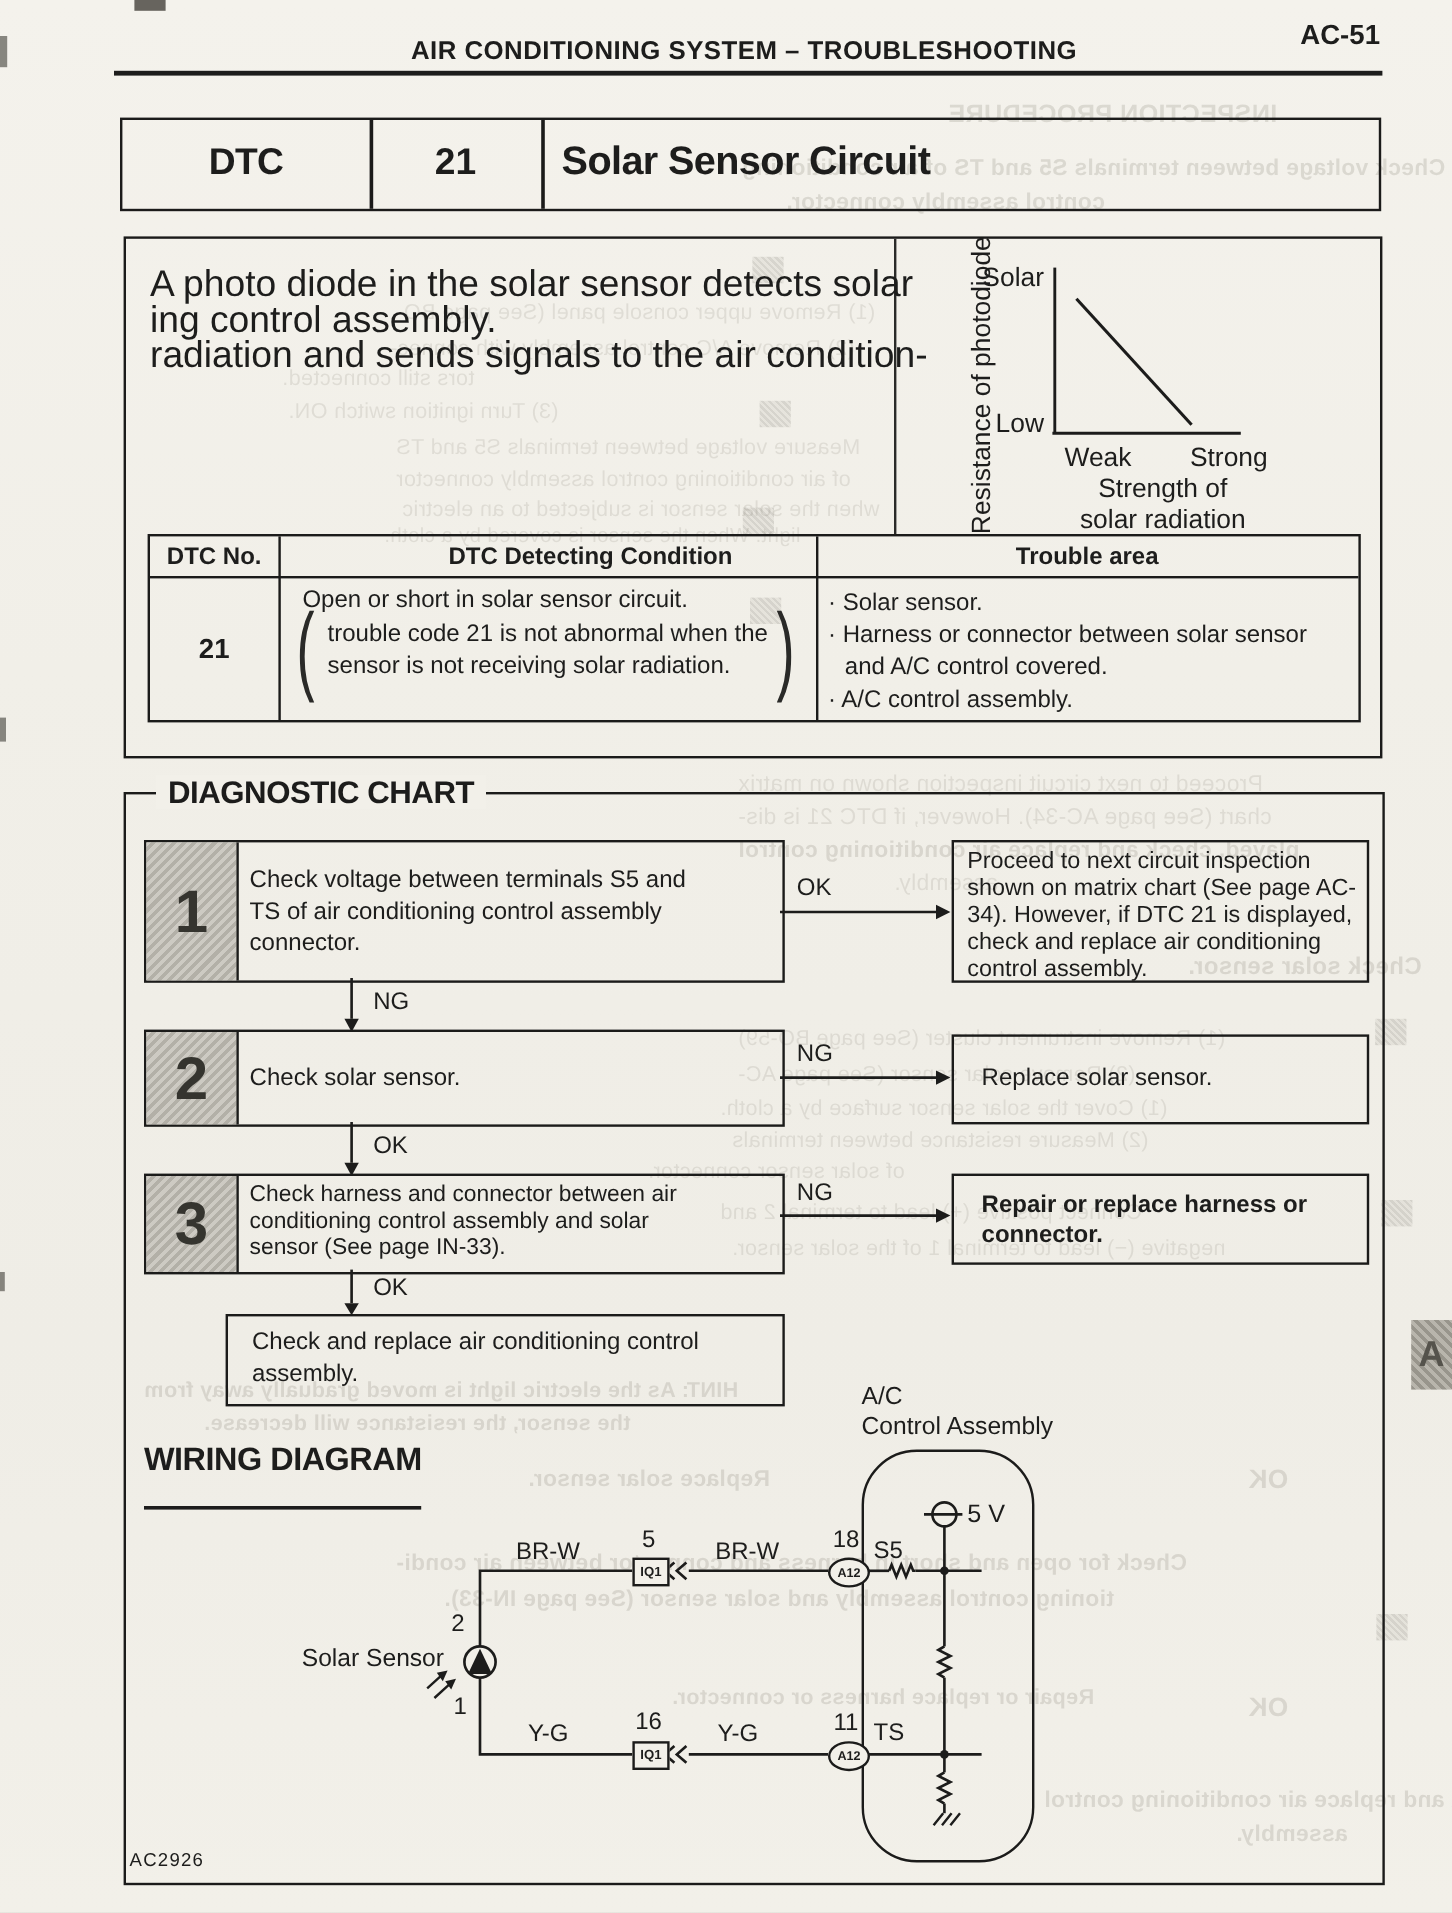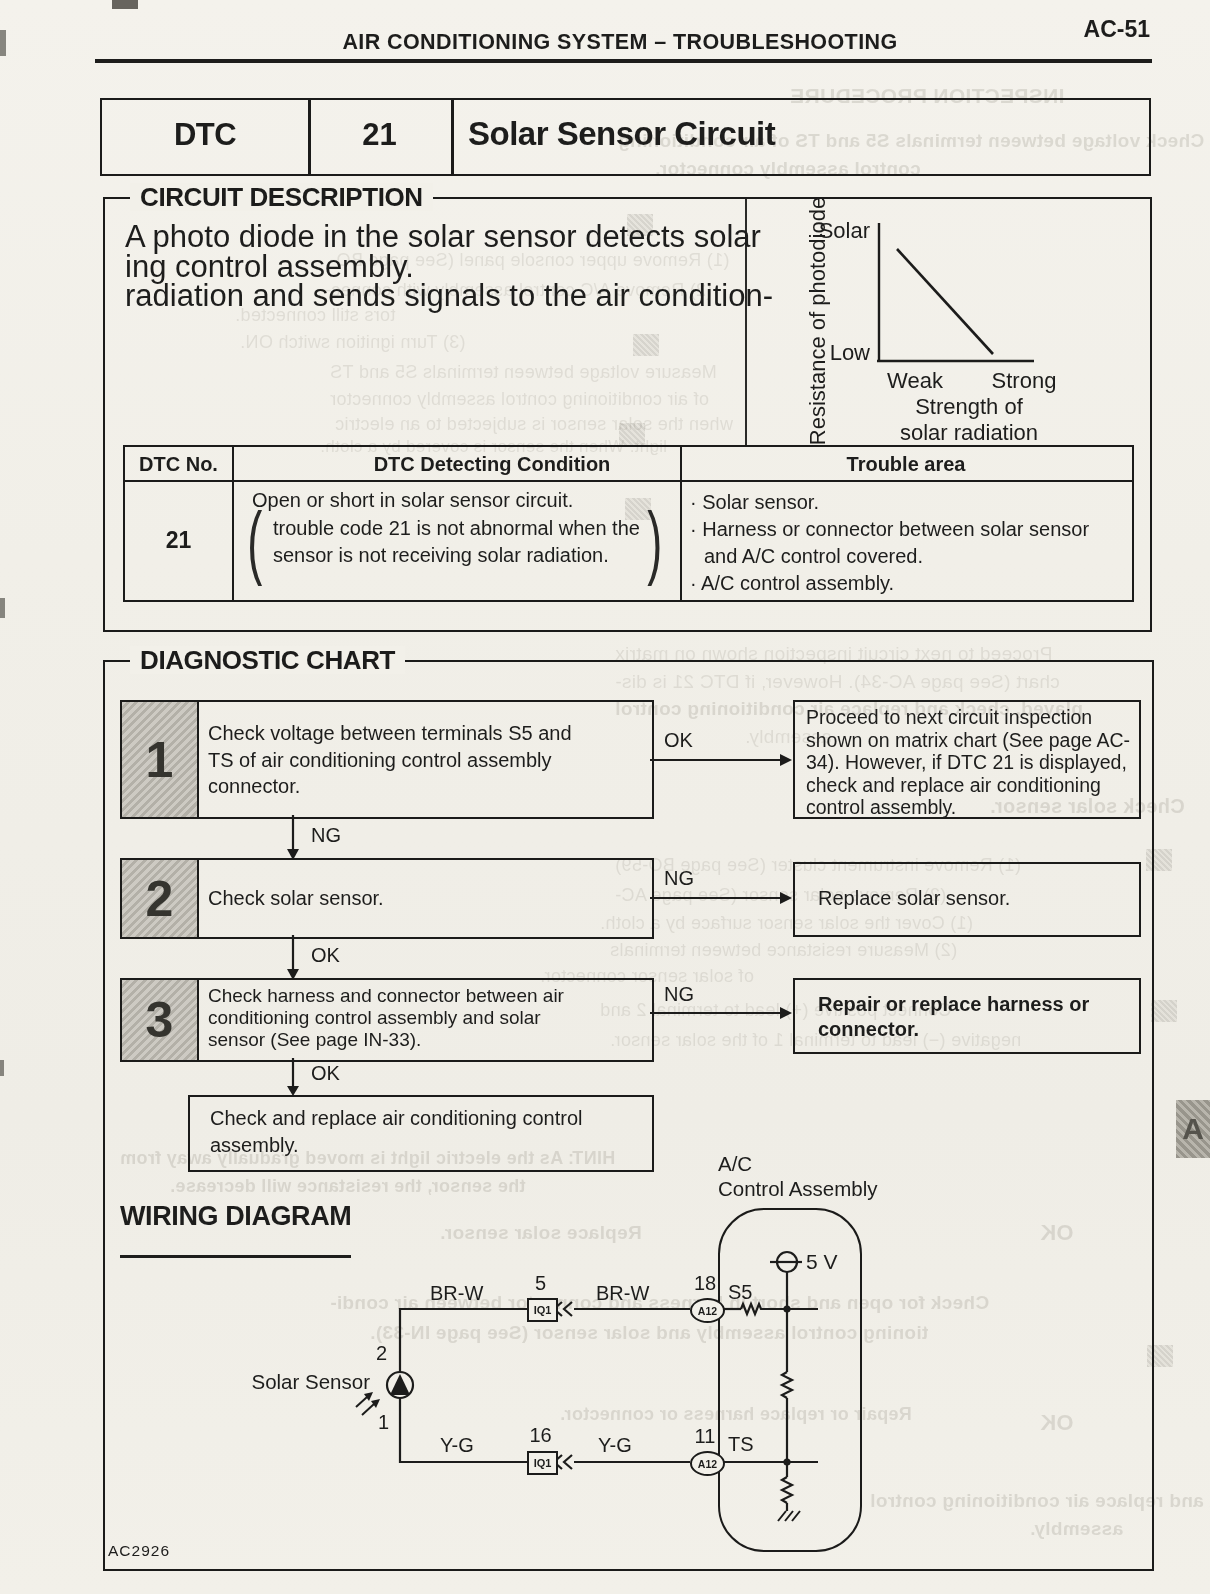--- a/index.html
+++ b/index.html
@@ -98,21 +98,20 @@
 
   <div class="frame" style="left:100px;top:98px;width:1047px;height:74px;">
     <div class="abs" style="left:206px;top:0;width:2.5px;height:100%;background:#1b1b1a;"></div>
     <div class="abs" style="left:349px;top:0;width:2.5px;height:100%;background:#1b1b1a;"></div>
     <div class="abs b" style="left:0;top:17px;width:206px;text-align:center;font-size:31px;letter-spacing:-.5px;">DTC</div>
     <div class="abs b" style="left:206px;top:17px;width:143px;text-align:center;font-size:31px;">21</div>
     <div class="abs b" style="left:366px;top:15px;font-size:33px;letter-spacing:-.5px;">Solar Sensor Circuit</div>
   </div>
 
   <div class="frame" style="left:103px;top:197px;width:1045px;height:431px;"></div>
-  <div class="sec-head" style="left:130px;top:183px;">CIRCUIT DESCRIPTION</div>
 
   <div class="abs" style="left:125px;top:222px;font-size:31px;line-height:29.5px;z-index:4;">
     <div>A photo diode in the solar sensor detects solar</div>
     <div>ing control assembly.</div>
     <div>radiation and sends signals to the air condition-</div>
   </div>
 
   <div class="abs" style="left:745px;top:199px;width:2px;height:246px;background:#2a2a28;z-index:2;"></div>
 
   <div class="abs" style="left:693px;top:308px;width:250px;text-align:center;font-size:22px;transform:rotate(-90deg);z-index:4;">Resistance of photodiode</div>

